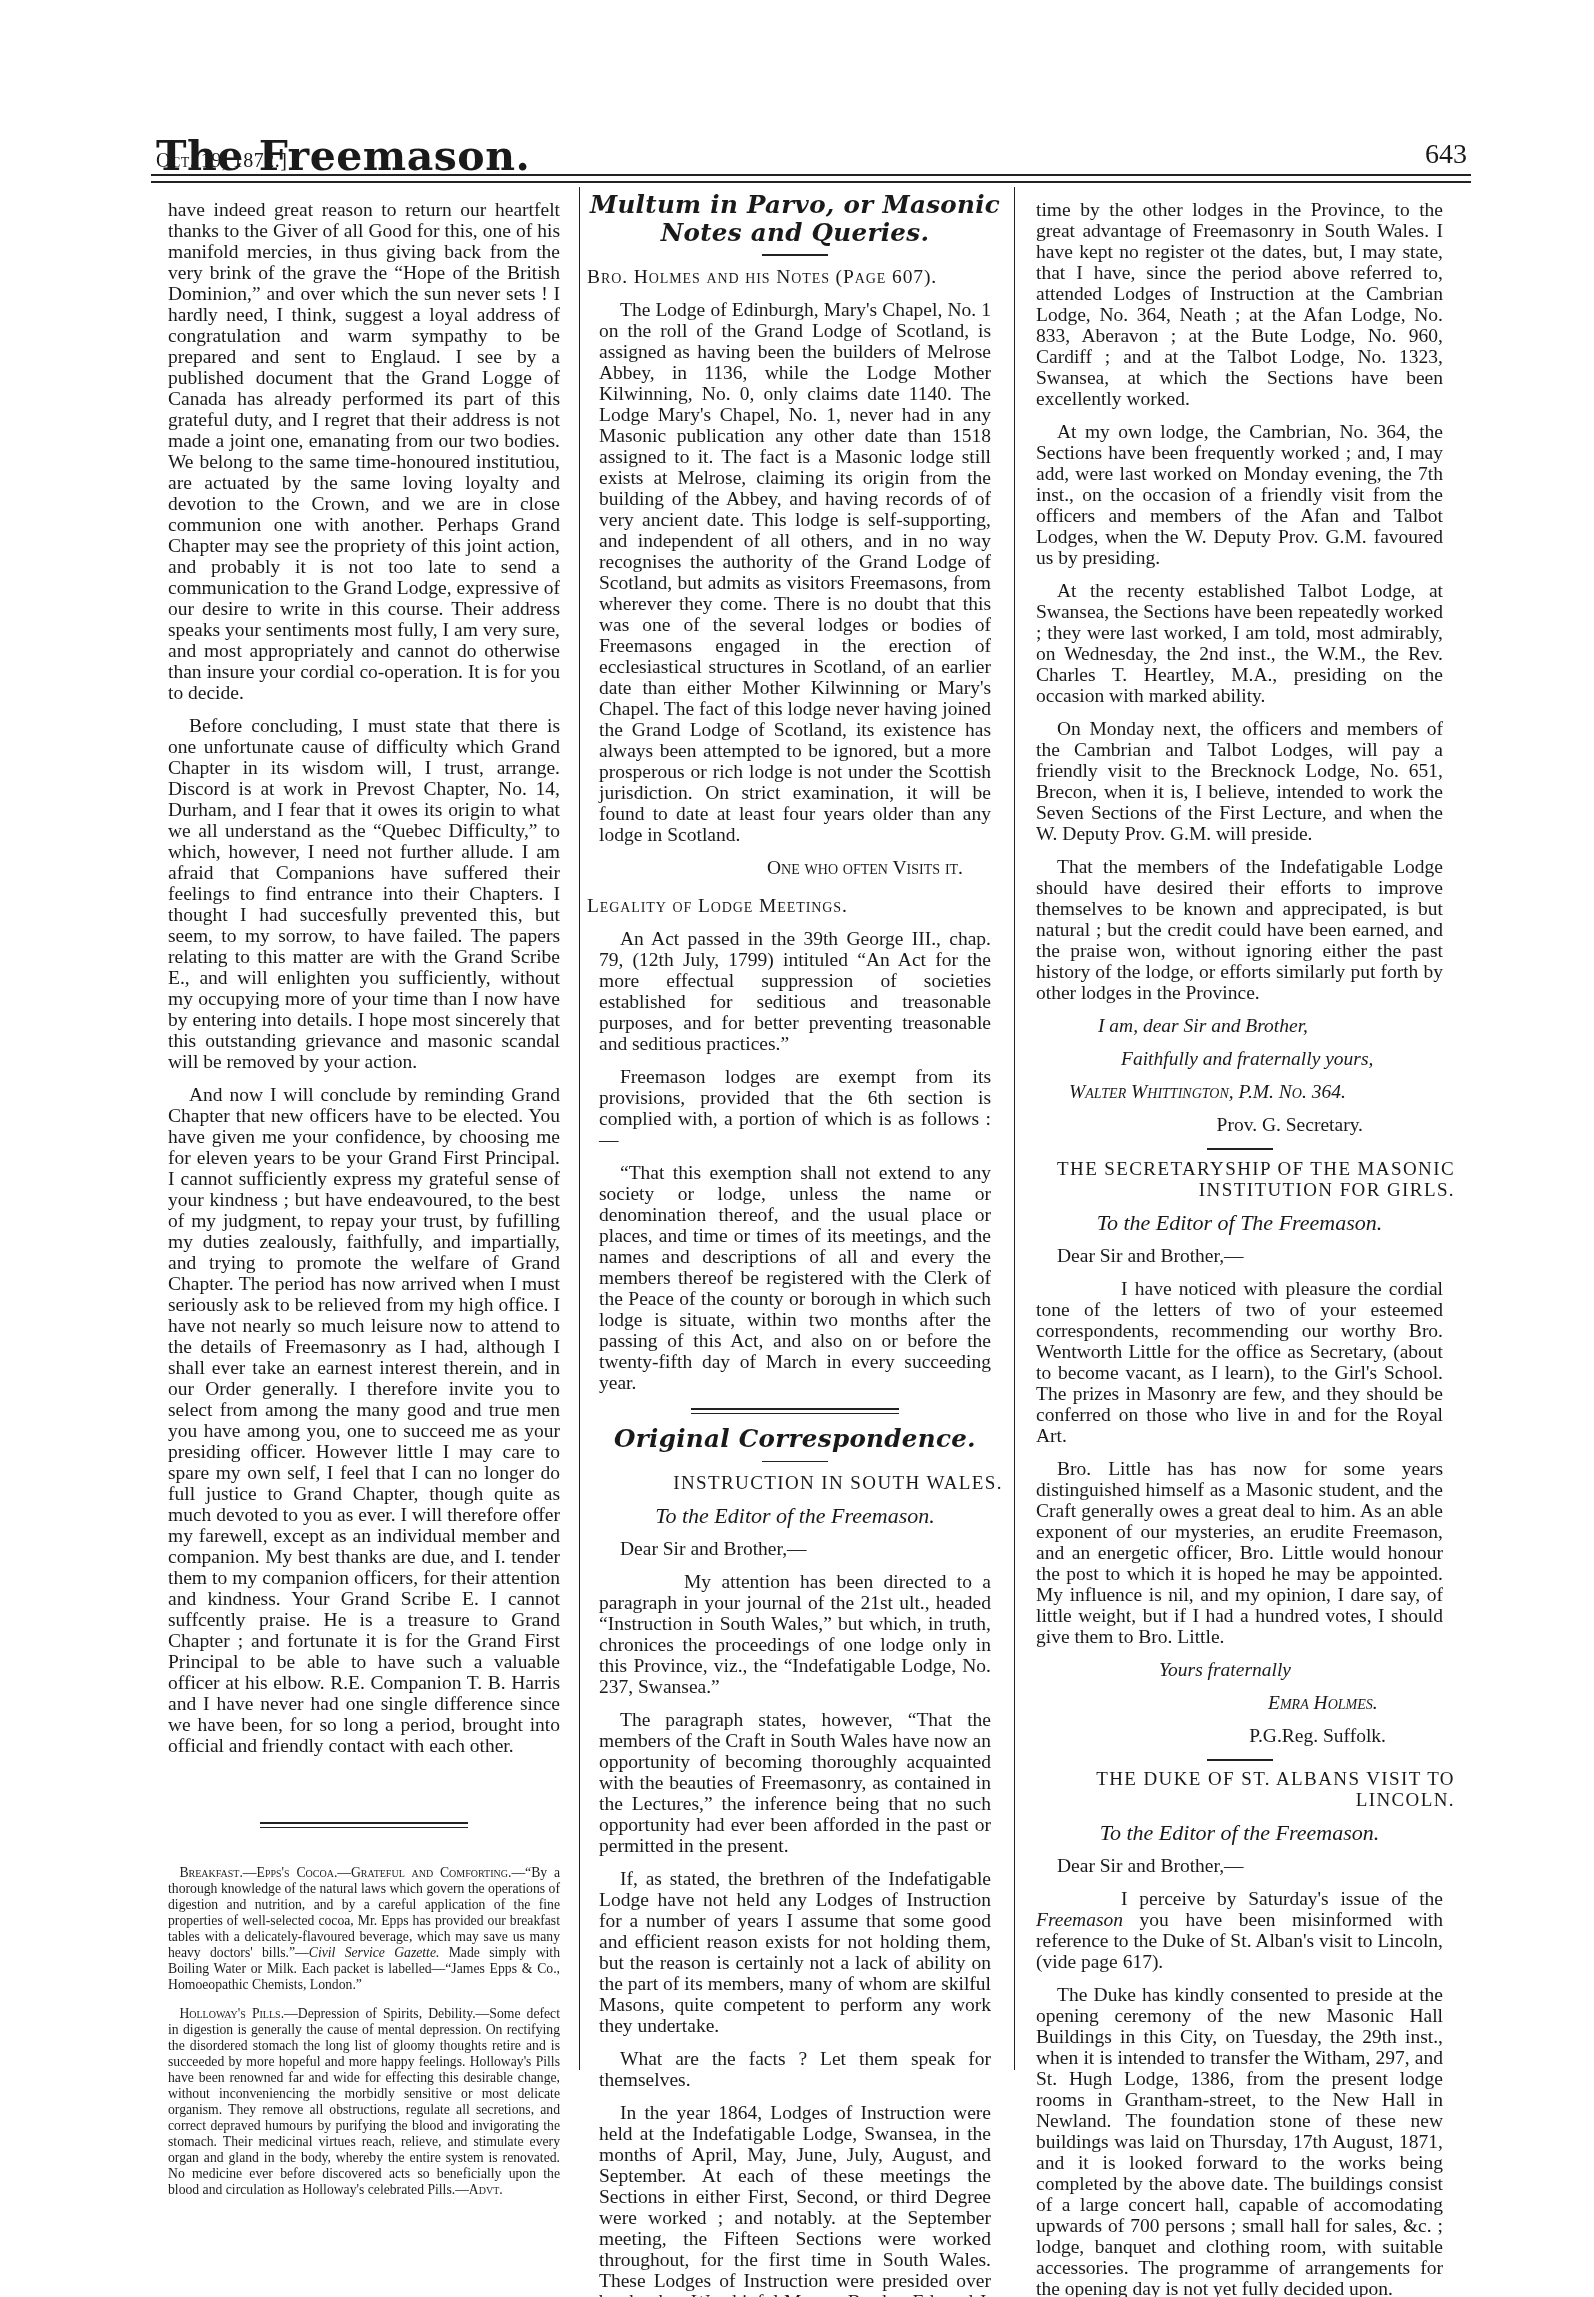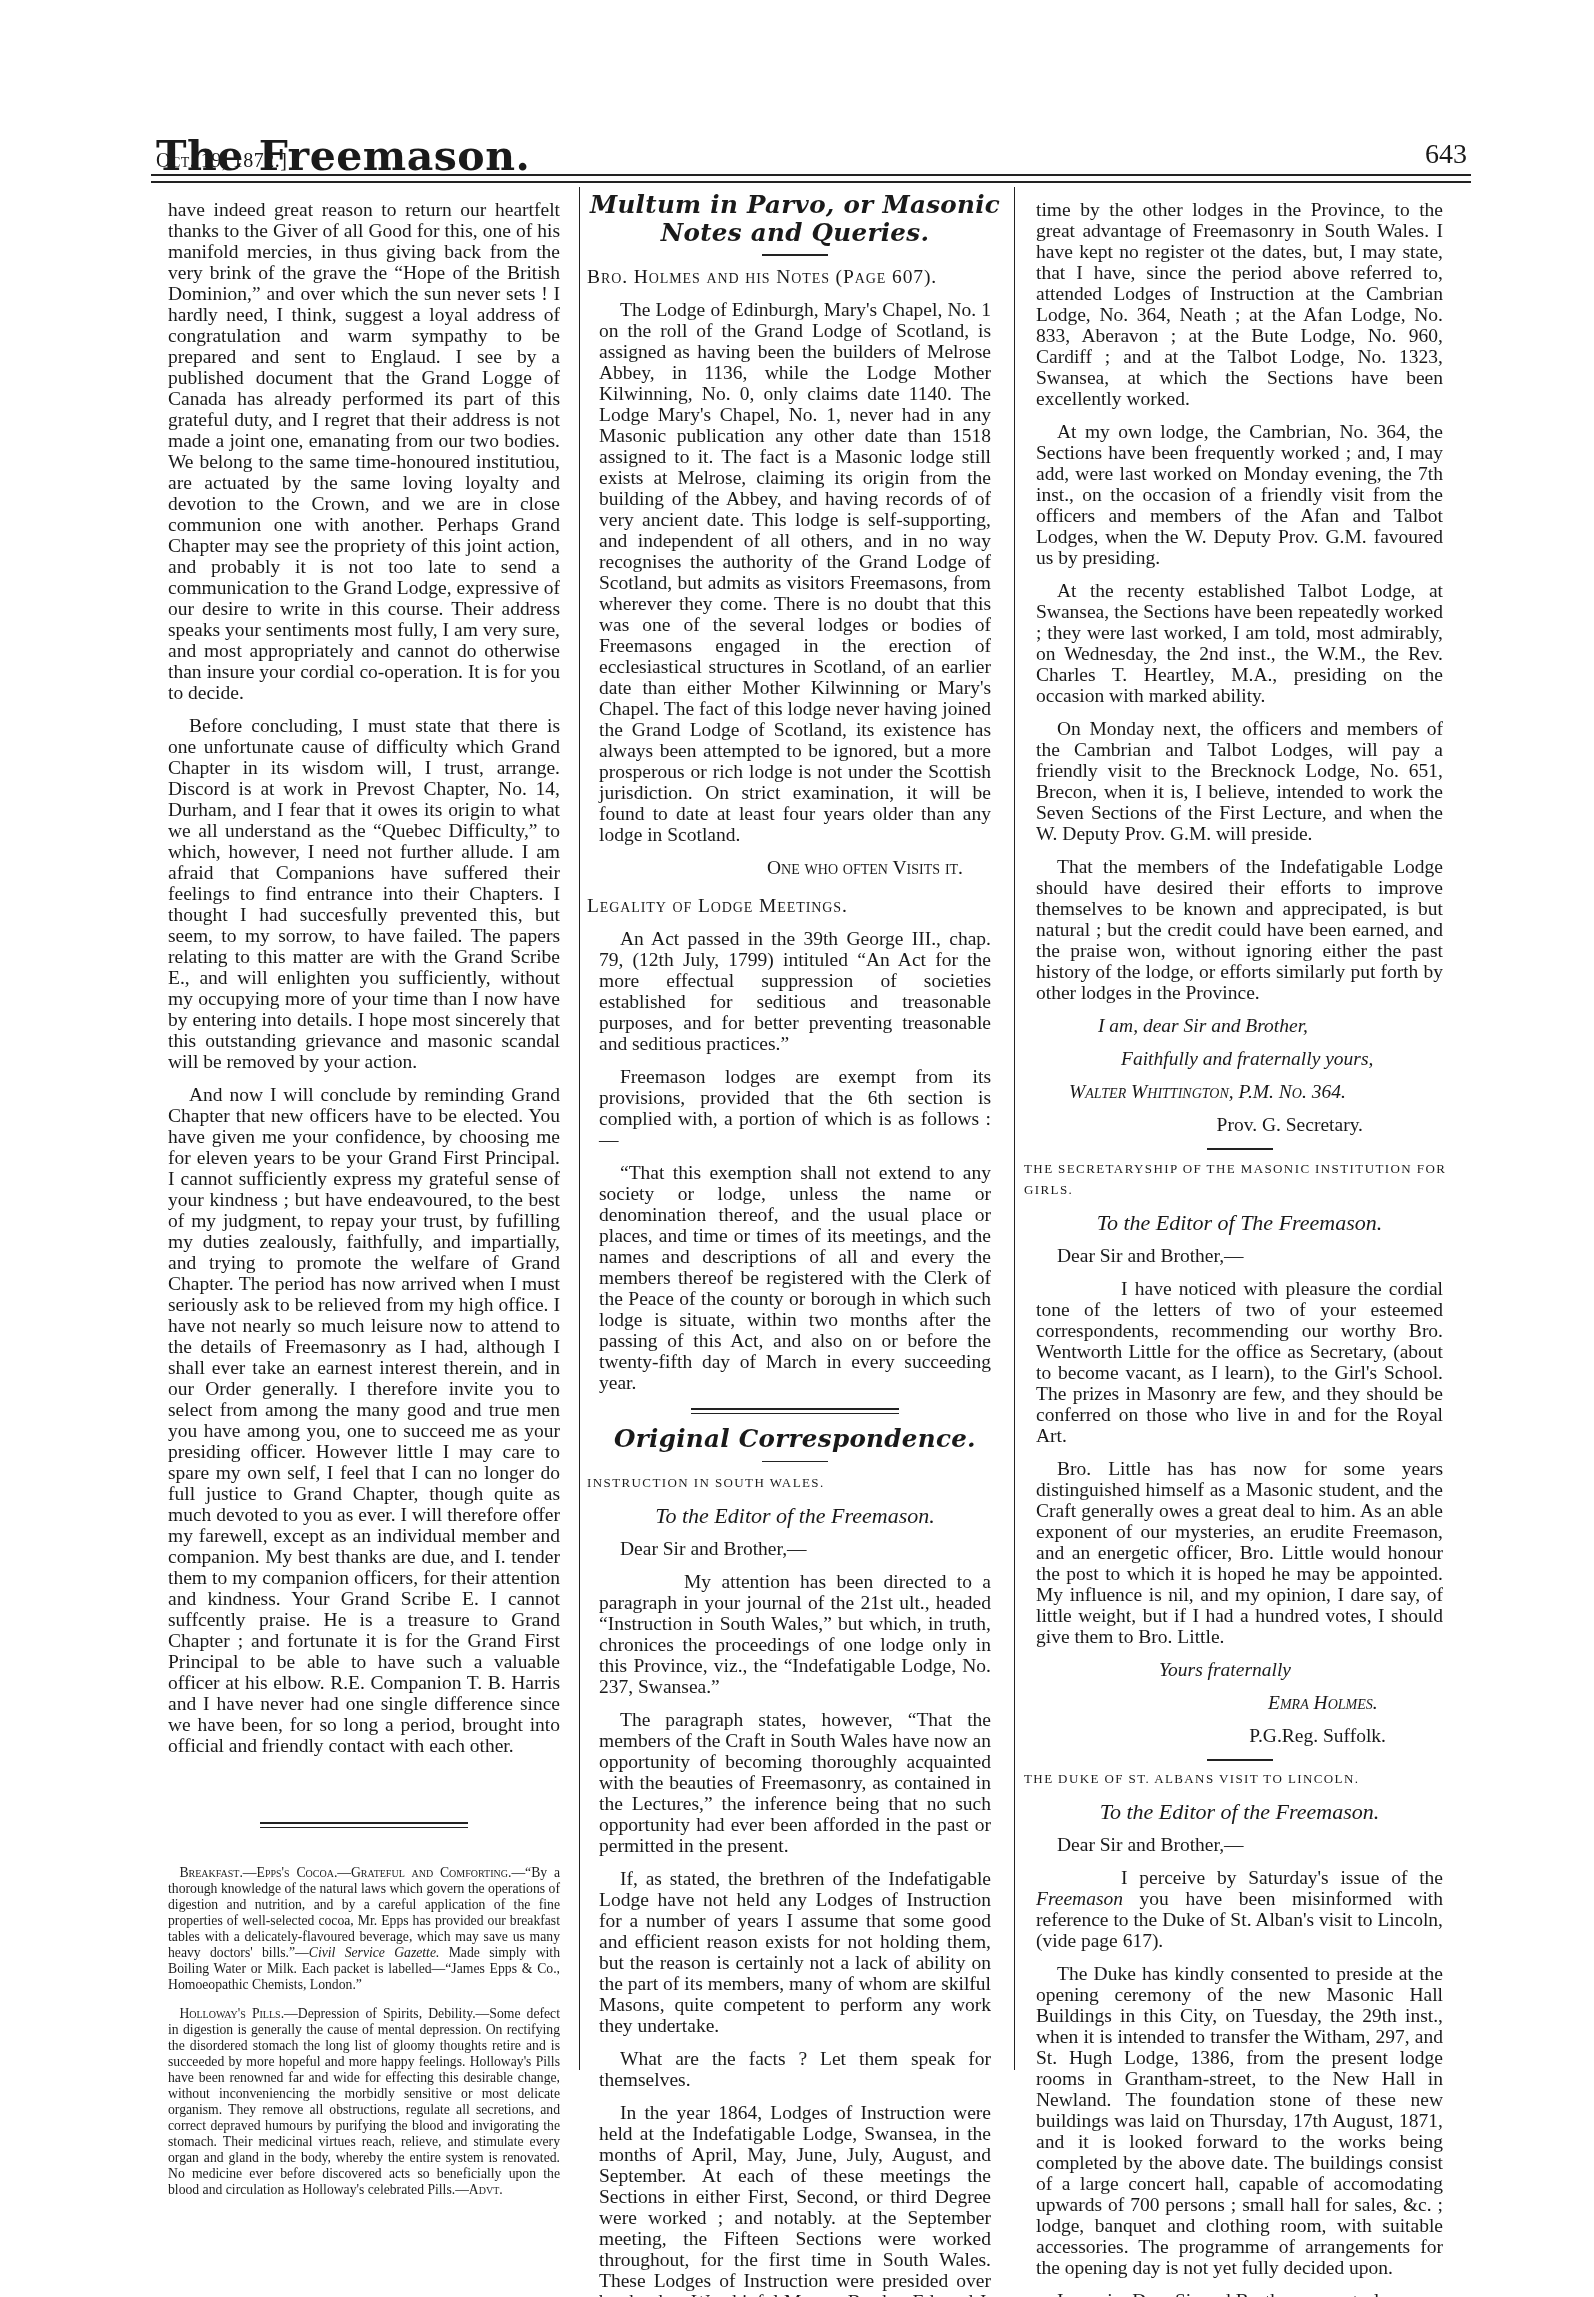--- a/index.html
+++ b/index.html
@@ -20,21 +20,21 @@
   .vl1 { left: 579px; top: 187px; height: 1883px; }
   .vl2 { left: 1014px; top: 187px; height: 1883px; }
   p { margin: 12px; text-indent: 21px; }
   p.noind { text-indent: 0; }
   .gothic { font-family: "DejaVu Serif", serif; font-weight: bold; font-style: italic; text-align: center;
             font-size: 24.6px; line-height: 28px; margin: 3.8px 0 5.7px; letter-spacing: 0.3px; }
   .shortrule { width: 66px; height: 1.9px; background: #222; margin: 7.6px auto 9.5px; }
   .dblrule { width: 208px; margin: 15px auto 11.4px; border-top: 2.8px solid #222; border-bottom: 1.9px solid #222; height: 2.8px; }
   .sc { font-variant: small-caps; }
   .subhead { text-align: left; text-indent: 0; font-variant: small-caps; letter-spacing: 0.9px; margin: 5.7px 0 1.9px; }
-  .caps-head { text-align: left; text-indent: 0; letter-spacing: 1.4px; font-size: 13px; margin: 0 0 0; }
+  .caps-head { text-align: right; text-indent: 0; letter-spacing: 1.4px; font-size: 19px; margin: 0 0 0; }
   .ital-center { text-align: center; text-indent: 0; font-style: italic; font-size: 22px; }
   .sig-right { text-align: right; text-indent: 0; }
   .sig { text-indent: 0; font-style: italic; }
   .small { font-size: 13.7px; line-height: 16px; }
   .ads { position: absolute; left: 156px; top: 1853px; width: 416px; }
   .ads p { text-indent: 11.4px; margin-bottom: 13.2px; text-align: justify; }
   .ads-rule { position: absolute; left: 260px; top: 1822px; width: 208px; border-top: 2.8px solid #222; border-bottom: 1.9px solid #222; height: 2.8px; }
   i { font-style: italic; }
 </style>
 </head>

